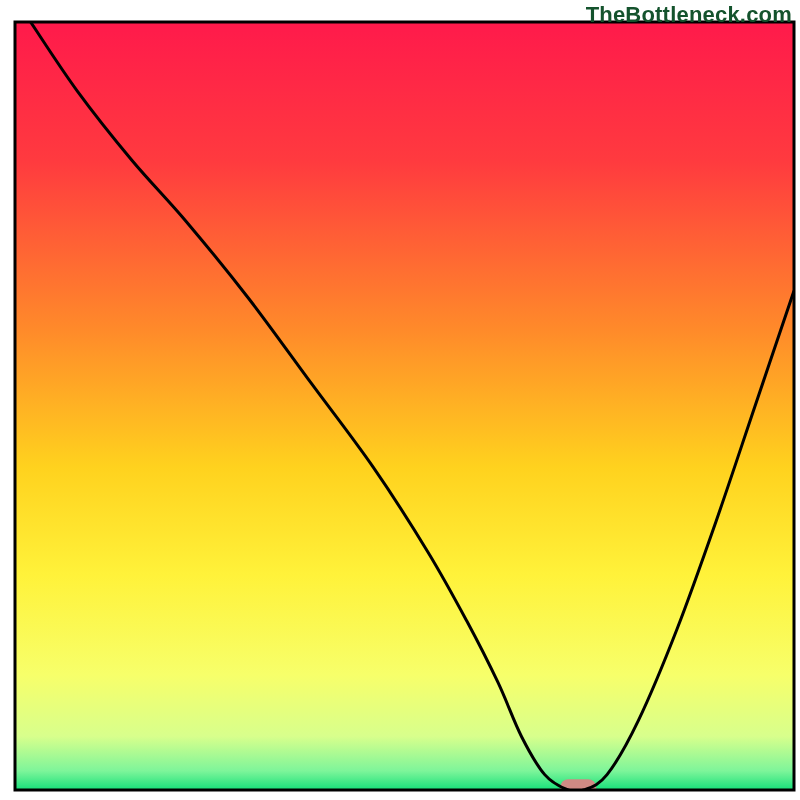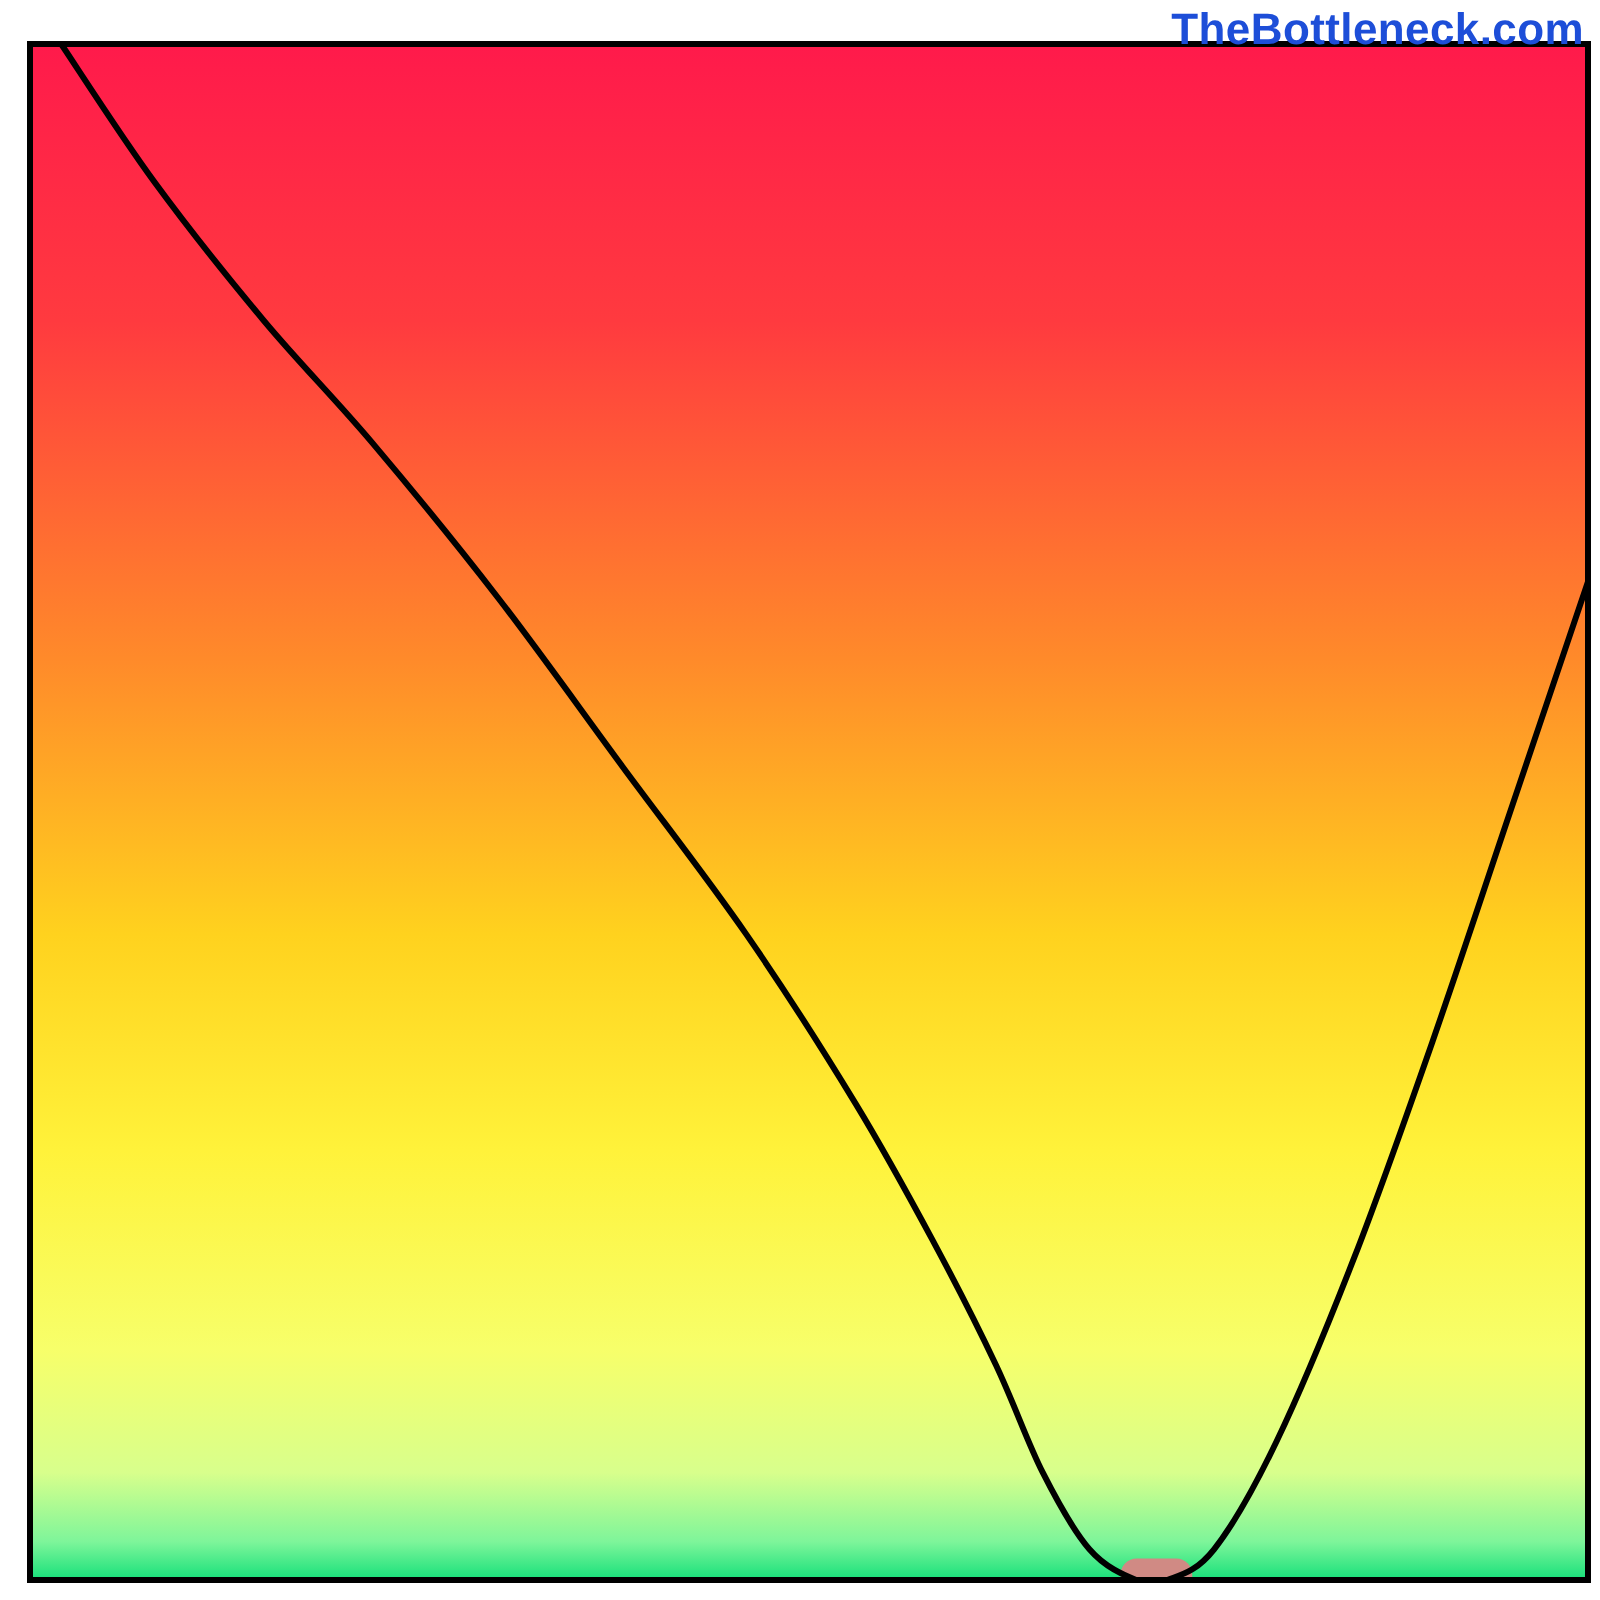--- a/index.html
+++ b/index.html
@@ -15,21 +15,21 @@
     position: relative;
     width: 800px;
     height: 800px;
   }
   .watermark {
     position: absolute;
     top: 2px;
     right: 8px;
     font-size: 22px;
     font-weight: 600;
-    color: #1d4ed8;
+    color: #14532d;
     letter-spacing: 0.2px;
     user-select: none;
   }
   svg {
     display: block;
   }
 </style>
 </head>
 <body>
 

